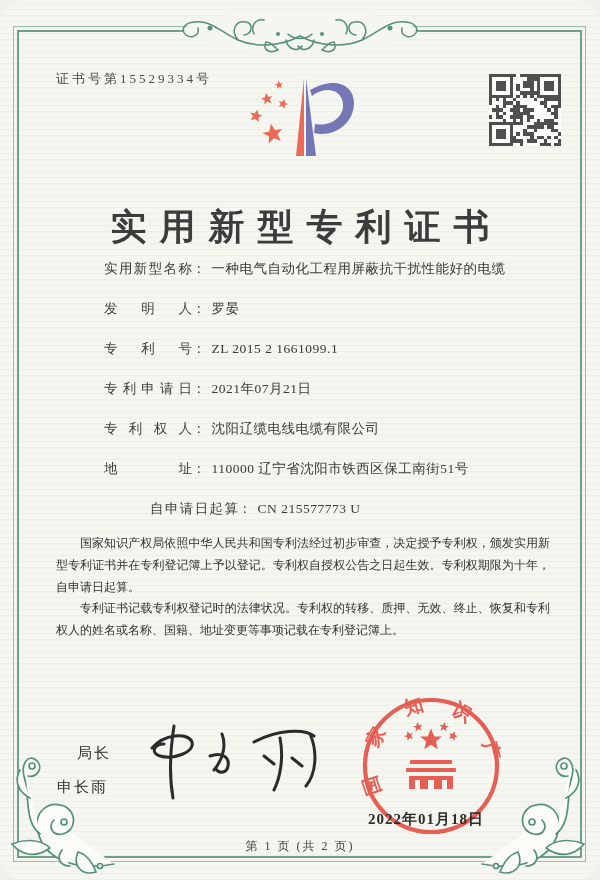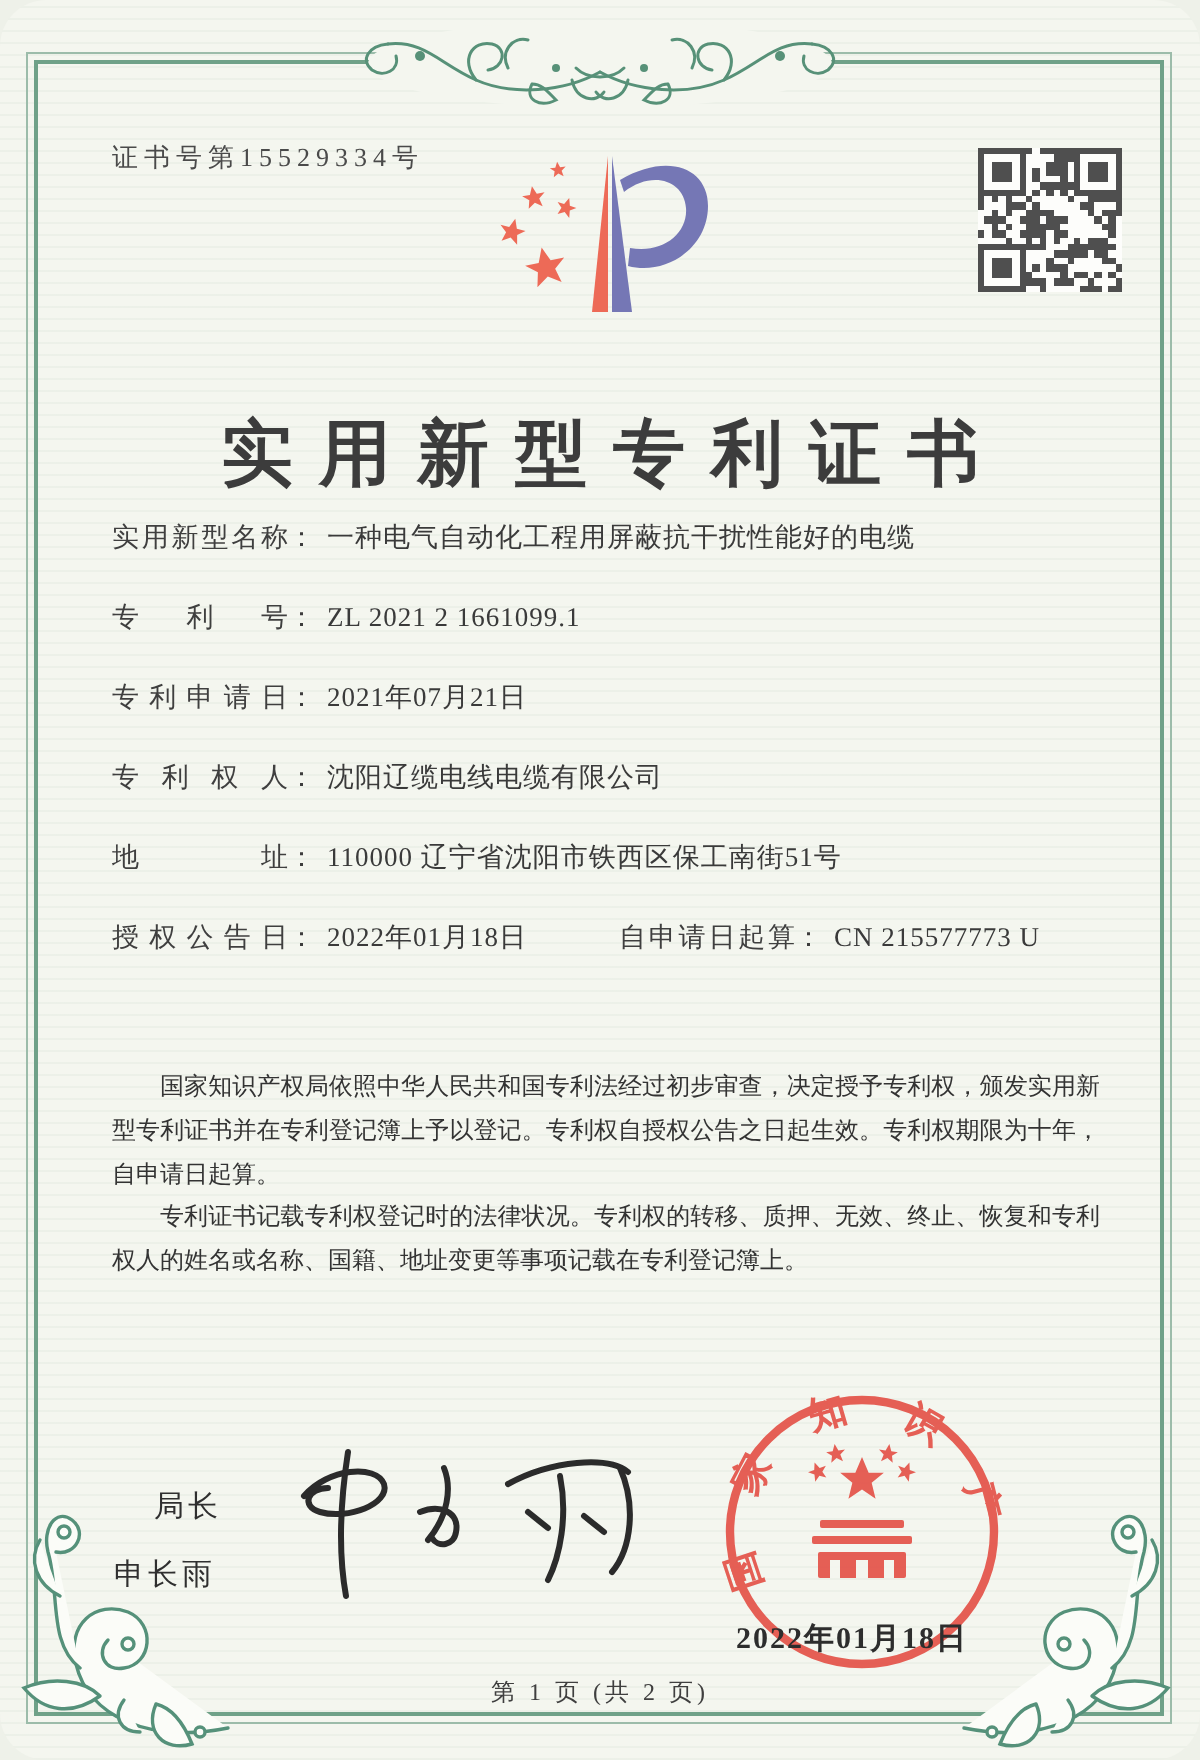--- a/index.html
+++ b/index.html
@@ -18,21 +18,21 @@
   .ornament{position:absolute;pointer-events:none;}
   .cert-no{position:absolute;left:56px;top:70px;font-size:13px;letter-spacing:3px;color:#4a4a4a;}
   .logo{position:absolute;left:240px;top:72px;}
   .qr{position:absolute;left:489px;top:74px;width:72px;height:72px;background:#fdfdfb;
       display:grid;grid-template-columns:repeat(21,1fr);grid-template-rows:repeat(21,1fr);}
   .qr div{width:100%;height:100%;}
   .qr .on{background:#4f4f4f;}
   .title{position:absolute;left:0;right:0;top:176px;text-align:center;
          font-size:36px;font-weight:700;letter-spacing:13px;text-indent:13px;color:#3c3c3c;margin-top:27px;}
   .fields{position:absolute;left:56px;top:259px;width:496px;font-size:13.5px;}
-  .frow{height:40px;line-height:20px;white-space:nowrap;}
+  .frow{height:40px;line-height:20px;white-space:nowrap;margin-left:48px;}
   .flabel{display:inline-block;width:88px;text-align:justify;text-align-last:justify;color:#3f3f3f;vertical-align:top;}
   .fcolon{display:inline-block;margin-right:6px;vertical-align:top;}
   .fvalue{letter-spacing:0.5px;color:#3a3a3a;vertical-align:top;}
   .frow.double{display:flex;}
   .pair2{margin-left:46px;}
   .body-text{position:absolute;left:56px;top:533px;width:494px;font-size:12px;
              line-height:1.82;text-align:justify;color:#333;}
   .body-text p{margin:0;text-indent:2em;}
   .sig-title{position:absolute;left:57px;top:744px;font-size:15px;color:#2f2f2f;letter-spacing:2px;margin-left:20px;}
   .sig-name{position:absolute;left:57px;top:778px;font-size:15px;color:#2f2f2f;letter-spacing:2px;}
@@ -549,35 +549,35 @@
       <div class="on"></div>
     </div>
 
   <div class="title">实用新型专利证书</div>
 
   <div class="fields">
     <div class="frow">
       <span class="flabel">实用新型名称</span><span class="fcolon">：</span><span class="fvalue">一种电气自动化工程用屏蔽抗干扰性能好的电缆</span>
     </div>
     <div class="frow">
-      <span class="flabel">专利号</span><span class="fcolon">：</span><span class="fvalue">ZL 2021 2 1661099.1</span>
+      <span class="flabel">发明人</span><span class="fcolon">：</span><span class="fvalue">罗晏</span>
+    </div>
+    <div class="frow">
+      <span class="flabel">专利号</span><span class="fcolon">：</span><span class="fvalue">ZL 2015 2 1661099.1</span>
     </div>
     <div class="frow">
       <span class="flabel">专利申请日</span><span class="fcolon">：</span><span class="fvalue">2021年07月21日</span>
     </div>
     <div class="frow">
       <span class="flabel">专利权人</span><span class="fcolon">：</span><span class="fvalue">沈阳辽缆电线电缆有限公司</span>
     </div>
     <div class="frow">
       <span class="flabel">地址</span><span class="fcolon">：</span><span class="fvalue">110000 辽宁省沈阳市铁西区保工南街51号</span>
     </div>
     <div class="frow double">
-      <span>
-        <span class="flabel">授权公告日</span><span class="fcolon">：</span><span class="fvalue">2022年01月18日</span>
-      </span>
       <span class="pair2">
         <span class="flabel">自申请日起算</span><span class="fcolon">：</span><span class="fvalue">CN 215577773 U</span>
       </span>
     </div>
   </div>
 
   <div class="body-text">
     <p>国家知识产权局依照中华人民共和国专利法经过初步审查，决定授予专利权，颁发实用新型专利证书并在专利登记簿上予以登记。专利权自授权公告之日起生效。专利权期限为十年，自申请日起算。</p>
     <p>专利证书记载专利权登记时的法律状况。专利权的转移、质押、无效、终止、恢复和专利权人的姓名或名称、国籍、地址变更等事项记载在专利登记簿上。</p>
   </div>

